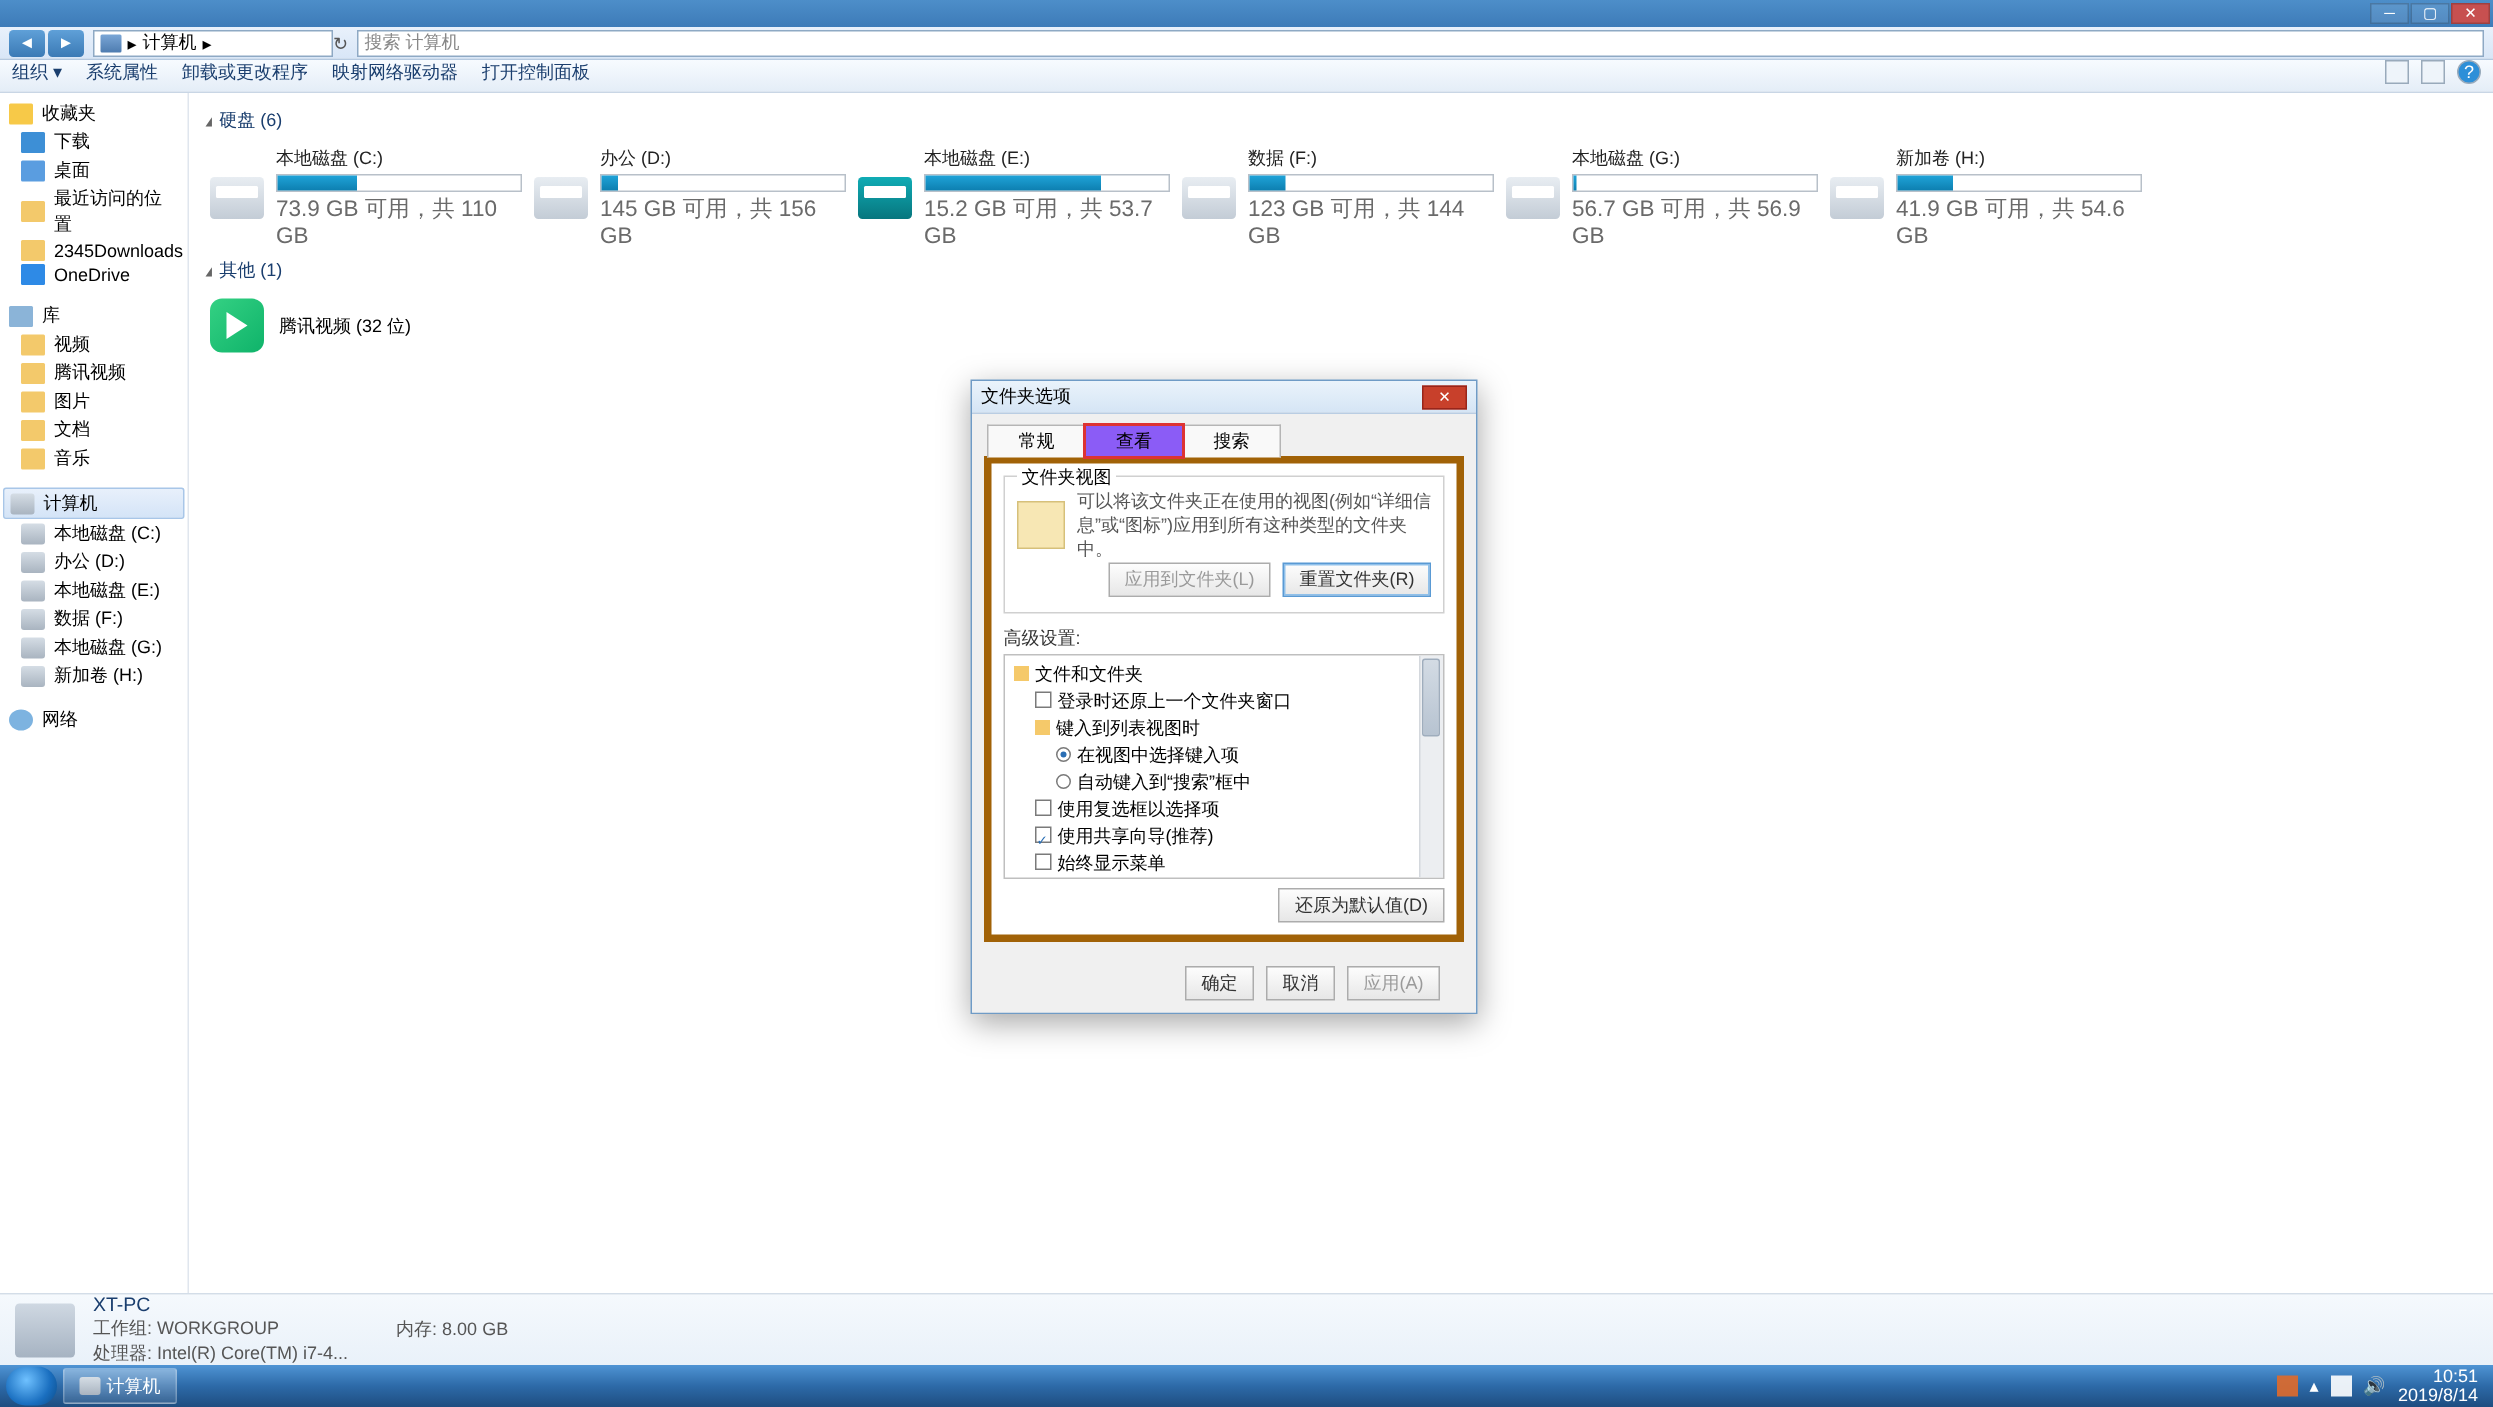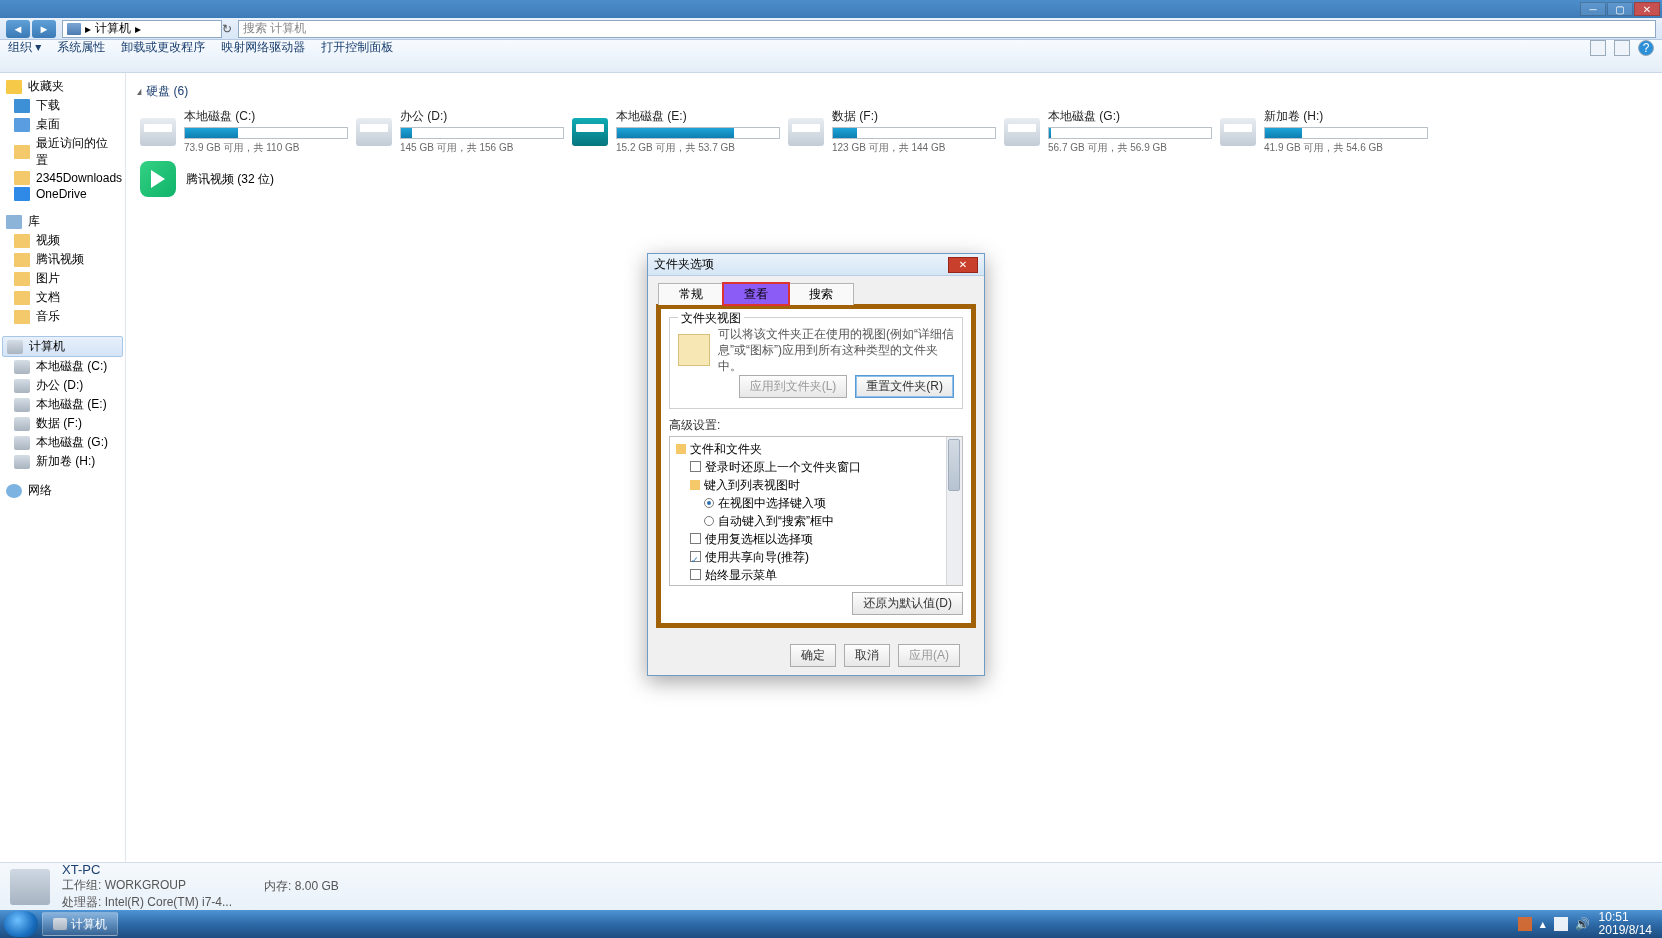--- a/index.html
+++ b/index.html
@@ -11,21 +11,21 @@
 .win-ctl .close{background:#c75050}
 
 .addr-row{height:22px;background:linear-gradient(#e9f1fb,#d8e6f7);display:flex;align-items:center;padding:0 6px;border-bottom:1px solid #b5c9e0}
 .nav-btns{display:flex;gap:2px;margin-right:6px}
 .nav-btns span{width:24px;height:18px;border-radius:3px;background:linear-gradient(#5fa0d8,#3b7ab5);display:flex;align-items:center;justify-content:center;color:#fff;font-size:11px}
 .addr-box{flex:0 0 160px;height:18px;background:#fff;border:1px solid #8ea9c4;display:flex;align-items:center;padding:0 4px;gap:4px}
 .addr-box .c-icon{width:14px;height:12px;background:linear-gradient(#7aa6d6,#4e7cb0);border-radius:1px}
 .addr-sep{width:10px;text-align:center;color:#555}
 .search-box{flex:1;height:18px;background:#fff;border:1px solid #8ea9c4;display:flex;align-items:center;padding:0 4px;color:#888;margin-left:6px}
 
-.toolbar{height:22px;background:linear-gradient(#f7fbff,#e4edf7);border-bottom:1px solid #c9d6e5;display:flex;align-items:flex-end;padding:16px 8px;gap:16px}
+.toolbar{height:22px;background:linear-gradient(#f7fbff,#e4edf7);border-bottom:1px solid #c9d6e5;display:flex;align-items:flex-start;padding:0 8px;gap:16px}
 .toolbar span{color:#1a3e6e}
 .toolbar .right{margin-left:auto;display:flex;gap:8px;align-items:center}
 .tb-icon{width:16px;height:16px;border:1px solid #9ab;background:#eef4fa}
 
 .main{display:flex;height:calc(100% - 62px - 48px - 28px)}
 .sidebar{width:126px;border-right:1px solid #e0e6ee;padding:4px 0;overflow:hidden}
 .side-item{display:flex;align-items:center;gap:6px;padding:1px 6px 1px 14px;cursor:default}
 .side-item.header{padding-left:6px;font-weight:normal}
 .side-item.sel{background:linear-gradient(#e8f0fb,#d4e4f7);border:1px solid #a8c6e8;border-radius:2px;margin:0 2px;padding-left:4px}
 .side-icon{width:16px;height:14px;flex:none;background:#f3c96b;border-radius:1px}
@@ -41,36 +41,36 @@
 .group-head::before{content:"◢";font-size:8px;color:#666;transform:scaleX(.7)}
 .drives{display:flex;flex-wrap:wrap;gap:0}
 .drive{display:flex;align-items:center;width:216px;padding:2px 4px;gap:8px}
 .drive-icon{width:36px;height:28px;background:linear-gradient(#e8edf2,#c3ccd6);border-radius:3px;position:relative;flex:none}
 .drive-icon::after{content:"";position:absolute;inset:6px 4px 14px 4px;background:#fff;border-radius:1px}
 .drive-icon.ext{background:linear-gradient(#10acb5,#07767e)}
 .drive-info{flex:1}
 .drive-name{color:#222;margin-bottom:2px}
 .drive-bar{height:12px;border:1px solid #b8c0c9;background:#fff;margin-bottom:2px;position:relative}
 .drive-bar i{position:absolute;left:0;top:0;bottom:0;background:linear-gradient(#1fa3d8,#0d7fb0)}
-.drive-free{color:#6a6a6a;font-size:10px}
+.drive-free{color:#6a6a6a;font-size:15px}
 .other-item{display:flex;align-items:center;gap:10px;padding:4px}
 .tv-icon{width:36px;height:36px;border-radius:8px;background:linear-gradient(135deg,#34d183,#0fb36a);position:relative}
 .tv-icon::after{content:"";position:absolute;left:11px;top:9px;border-left:14px solid #fff;border-top:9px solid transparent;border-bottom:9px solid transparent}
 
 .details{position:absolute;left:0;right:0;bottom:28px;height:48px;background:linear-gradient(#f5f9fd,#e9f1f9);border-top:1px solid #d3dde8;display:flex;align-items:center;padding:4px 10px;gap:12px}
 .det-icon{width:40px;height:36px;background:linear-gradient(#cfd8e2,#a6b3c2);border-radius:3px}
 .det-txt .t1{font-size:13px;color:#1a3e6e}
 .det-txt .t2{color:#555}
 .det-col{margin-left:20px;color:#555}
 
 .taskbar{position:absolute;left:0;right:0;bottom:0;height:28px;background:linear-gradient(#4f94d4,#2d6aa8,#1e4d80);display:flex;align-items:center;padding:0 4px}
 .start{width:34px;height:26px;border-radius:13px;background:radial-gradient(circle at 40% 35%,#6fc1ff,#1a6fc0 60%,#0b4a86);margin-right:4px}
 .task-btn{height:24px;padding:0 10px;margin-right:4px;display:flex;align-items:center;gap:4px;background:linear-gradient(rgba(255,255,255,.35),rgba(255,255,255,.1));border:1px solid rgba(255,255,255,.25);border-radius:2px;color:#fff}
 .tray{margin-left:auto;display:flex;align-items:center;gap:8px;color:#fff;padding-right:6px}
-.tray .clk{line-height:1.1;font-size:11px}
+.tray .clk{text-align:right;line-height:1.1;font-size:11px}
 .tray-i{width:14px;height:14px;opacity:.9}
 
 .dialog{position:absolute;left:647px;top:253px;width:338px;background:#f0f0f0;border:1px solid #6f9bc6;box-shadow:0 6px 20px rgba(0,0,0,.35)}
 .dlg-title{height:22px;background:linear-gradient(#eaf3fb,#d5e5f5);display:flex;align-items:center;padding:0 6px;border-bottom:1px solid #b9cde3}
 .dlg-title .x{margin-left:auto;width:30px;height:16px;background:#c8402b;color:#fff;display:flex;align-items:center;justify-content:center;font-size:10px;border:1px solid #98251a}
 .dlg-tabs{display:flex;padding:6px 6px 0 10px;background:#f0f0f0;gap:0}
 .dlg-tab{padding:2px 20px;border:1px solid #b5b5b5;border-bottom:none;background:#f9f9f9;margin-right:-1px;position:relative;top:1px}
 .dlg-tab.active{background:#8b5cf6;z-index:2}
 .dlg-tab.hl{outline:2px solid #d33;outline-offset:-1px}
 .dlg-body{margin:0 8px 8px;background:#fff;border:5px solid #a16207;padding:8px}
@@ -283,20 +283,23 @@
           <div class="drive-icon"></div>
           <div class="drive-info">
             <div class="drive-name">新加卷 (H:)</div>
             <div class="drive-bar">
               <i style="width:23%"></i>
             </div>
             <div class="drive-free">41.9 GB 可用，共 54.6 GB</div>
           </div>
         </div>
       </div>
+    <div class="group-head">
+        <span>其他 (1)</span>
+      </div>
     <div class="other-item">
       <div class="tv-icon"></div>
       <span>腾讯视频 (32 位)</span>
     </div>
   </div>
 </div>
 
 <div class="details">
   <div class="det-icon"></div>
   <div class="det-txt">

